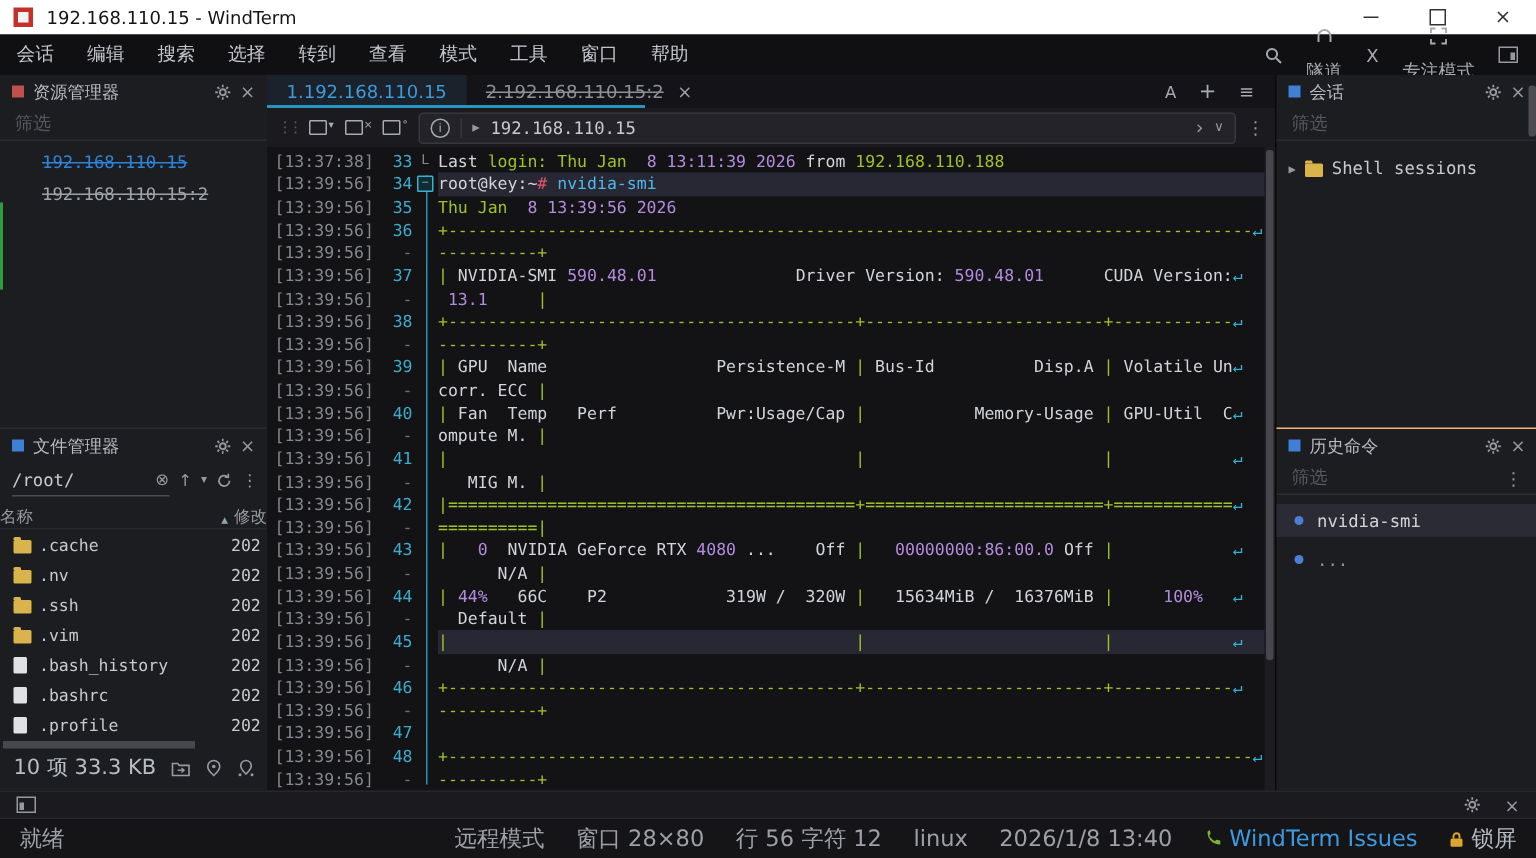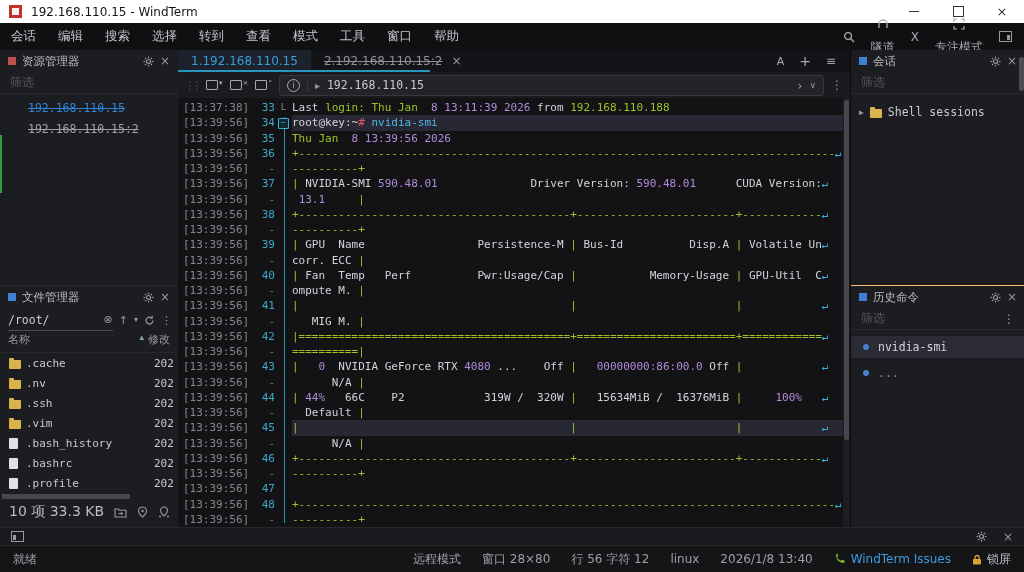--- a/index.html
+++ b/index.html
@@ -34,21 +34,21 @@
   .ex-item{height:21px;display:flex;align-items:center;padding-left:28px;font-family:"DejaVu Sans Mono","Liberation Mono",monospace;font-size:11.5px;}
   .ex-item.active{color:#2f84d8;text-decoration:line-through;}
   .ex-item.plain{color:#9fa2a8;text-decoration:line-through;}
   #left-accent{position:absolute;left:0;top:85px;width:2px;height:58px;background:#2f9e3f;}
   
   #files{position:absolute;left:0;top:235px;width:178px;height:242px;border-top:1px solid #2b2b30;}
   .path-row{height:24px;display:flex;align-items:center;padding:0 6px 0 8px;gap:6px;}
   .path-input{display:flex;flex:1;align-items:center;border-bottom:1px solid #4a4a52;height:20px;gap:4px;}
   .path-text{flex:1;font-family:"DejaVu Sans Mono",monospace;font-size:11.5px;color:#c8cacd;}
   .ficon{color:#96999e;font-size:11px;line-height:1;}
-  .col-row{height:20px;display:flex;align-items:flex-start;padding:0 8px;color:#96999e;font-size:11px;border-bottom:1px solid #26262b;}
+  .col-row{height:20px;display:flex;align-items:flex-end;padding:0 0;color:#96999e;font-size:11px;border-bottom:1px solid #26262b;}
   .col-name{flex:1;} .col-sort{color:#8aa7b5;font-size:9px;margin-right:4px;} .col-mod{width:22px;overflow:hidden;white-space:nowrap;}
   .f-row{height:20px;display:flex;align-items:center;padding:0 4px 0 9px;font-family:"DejaVu Sans Mono",monospace;font-size:11px;color:#c8cacd;}
   .f-icw{width:17px;flex:none;display:flex;align-items:center;}
   .ic-folder{width:12px;height:9px;background:#d9b44a;border-radius:1px;position:relative;margin-top:2px;}
   .ic-folder::before{content:"";position:absolute;left:0;top:-2px;width:5px;height:2px;background:#d9b44a;border-radius:1px 1px 0 0;}
   .ic-file{width:9px;height:11px;background:#dfe1e4;border-radius:1px;}
   .f-name{flex:1;white-space:nowrap;overflow:hidden;}
   .f-mod{width:20px;overflow:hidden;white-space:nowrap;color:#c8cacd;}
   .hscroll{height:7px;position:relative;}
   .hthumb{position:absolute;left:2px;top:1px;width:128px;height:5px;background:#47474d;}
@@ -99,21 +99,21 @@
   #history{position:absolute;left:0;top:235px;width:174px;height:242px;border-top:1px solid #fdba74;}
   .h-item{height:22px;display:flex;align-items:center;padding-left:12px;gap:9px;font-family:"DejaVu Sans Mono",monospace;font-size:11.5px;color:#d2d4d8;margin-top:4px;}
   .h-item.sel{background:#2b2b35;margin-top:6px;}
   .h-item.dim{color:#8d9096;}
   .hdot{width:6px;height:6px;border-radius:50%;background:#4d7ed2;flex:none;}
   
   #panelstrip{position:absolute;left:0;top:527px;width:1024px;height:18px;background:#1b1b1f;border-top:1px solid #26262b;display:flex;align-items:center;padding:0 11px;box-sizing:border-box;}
   .pstrip-ico{width:11px;height:9px;border:1px solid #96999e;position:relative;}
   .pstrip-ico::after{content:"";position:absolute;left:1px;bottom:1px;width:3px;height:5px;background:#96999e;}
   #pstrip-right{margin-left:auto;display:flex;align-items:center;gap:16px;color:#96999e;}
-  #statusbar{position:absolute;left:0;top:545px;width:1024px;height:27px;background:#151518;border-top:1px solid #26262b;display:flex;align-items:center;padding:0 13px;box-sizing:border-box;font-size:12px;color:#9da0a6;}
+  #statusbar{position:absolute;left:0;top:545px;width:1024px;height:27px;background:#151518;border-top:1px solid #26262b;display:flex;align-items:center;padding:0 13px;box-sizing:border-box;font-size:15px;color:#9da0a6;}
   #sb-right{margin-left:auto;display:flex;align-items:center;gap:21px;white-space:nowrap;}
   .sb-link{color:#3e9ae0;display:flex;align-items:center;gap:5px;}
   .sb-lock{display:flex;align-items:center;gap:5px;color:#b9bcc2;}
   svg{display:block;}
 </style>
 </head>
 <body>
 
 <div id="app">
 

